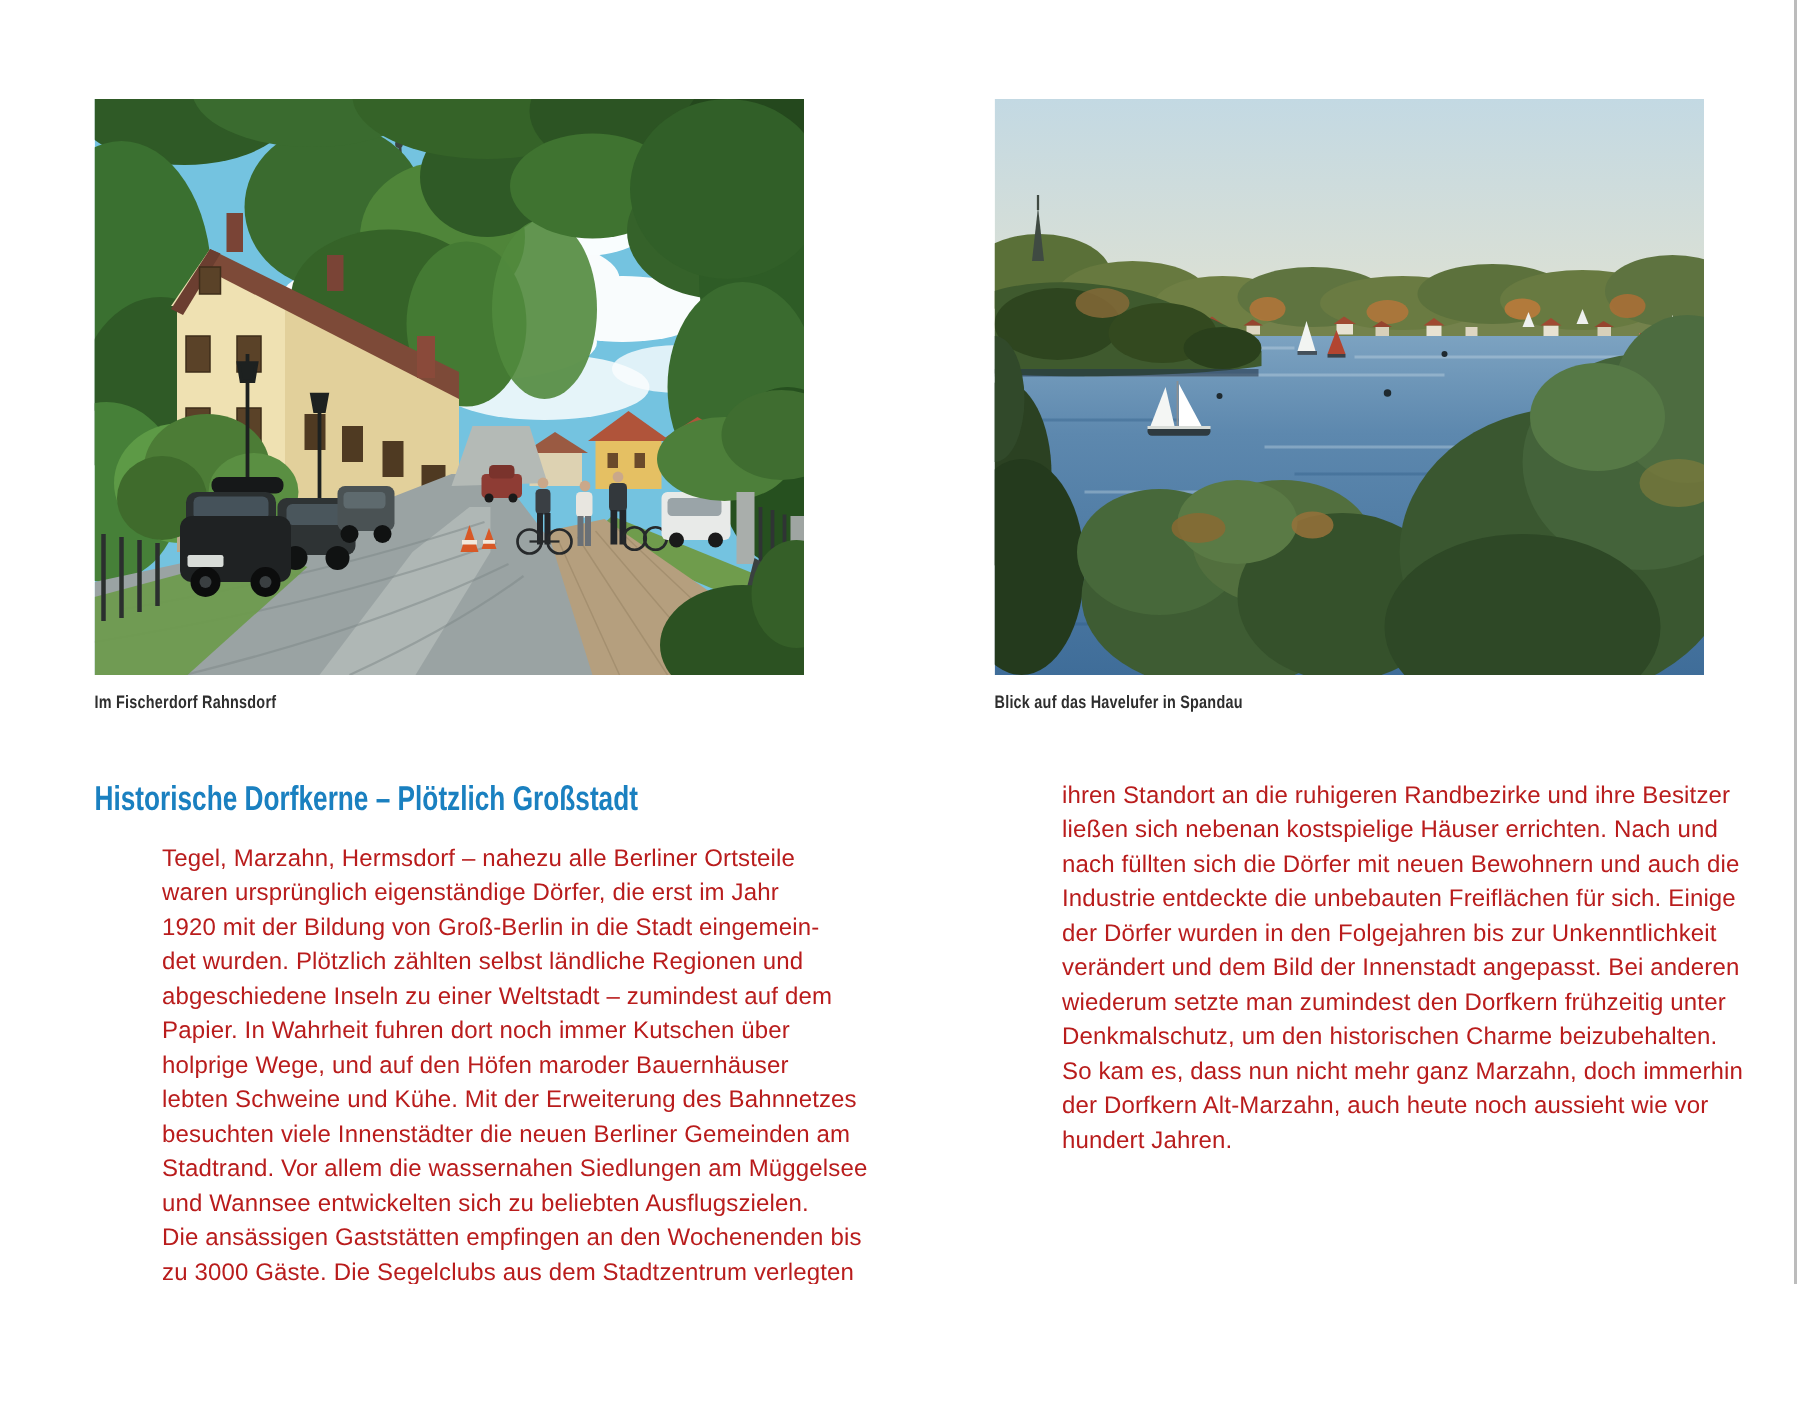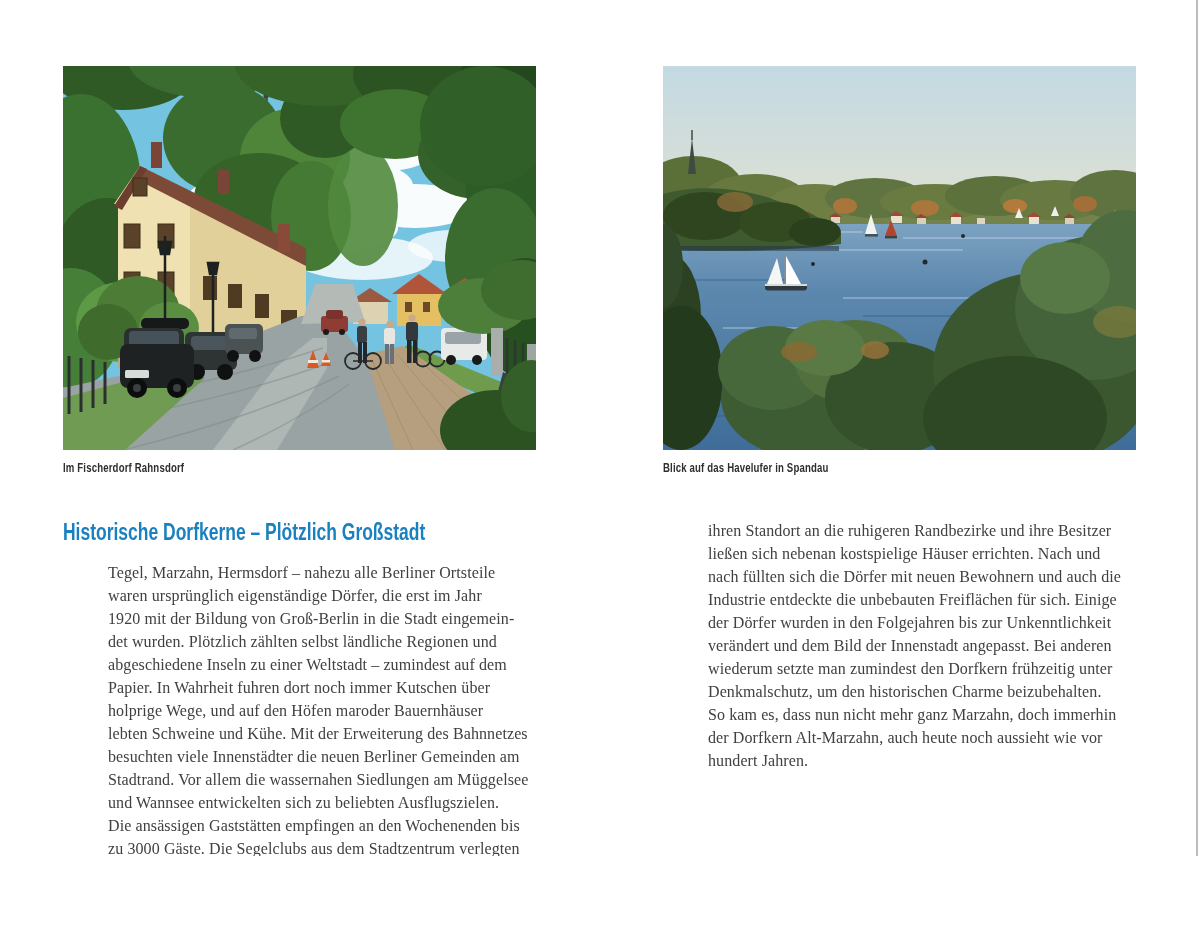--- a/index.html
+++ b/index.html
@@ -16,22 +16,22 @@
     transform:scaleX(.8);transform-origin:left top;white-space:pre;letter-spacing:.2px;
   }
   #caption-left{left:63px;}
   #caption-right{left:663px;}
   h1.heading{
     position:absolute;left:63px;top:519px;margin:0;
     font-size:23px;font-weight:bold;color:#1a80c0;letter-spacing:0;
     transform:scaleX(.76);transform-origin:left top;white-space:pre;
   }
   .bodytext{
-    position:absolute;font-family:Liberation Serif, serif;font-size:16px;line-height:23px;
-    color:#404040;white-space:pre;letter-spacing:.1px;
+    position:absolute;font-family:Liberation Sans, sans-serif;font-size:16px;line-height:23px;
+    color:#b91c1c;white-space:pre;letter-spacing:.1px;
   }
   #body-left{left:108px;top:561px;}
   #body-right{left:708px;top:519px;}
   .pagenum{
     position:absolute;top:869px;font-size:13px;font-weight:bold;color:#8f9396;
     transform:scaleX(.85);letter-spacing:.5px;
   }
   #pagenum-left{left:63px;transform-origin:left top;}
   #pagenum-right{left:1112px;width:24px;text-align:right;transform-origin:right top;}
   #bottom-rule{position:absolute;left:0;top:929px;width:1200px;height:3px;background:#7d7d7d;}

